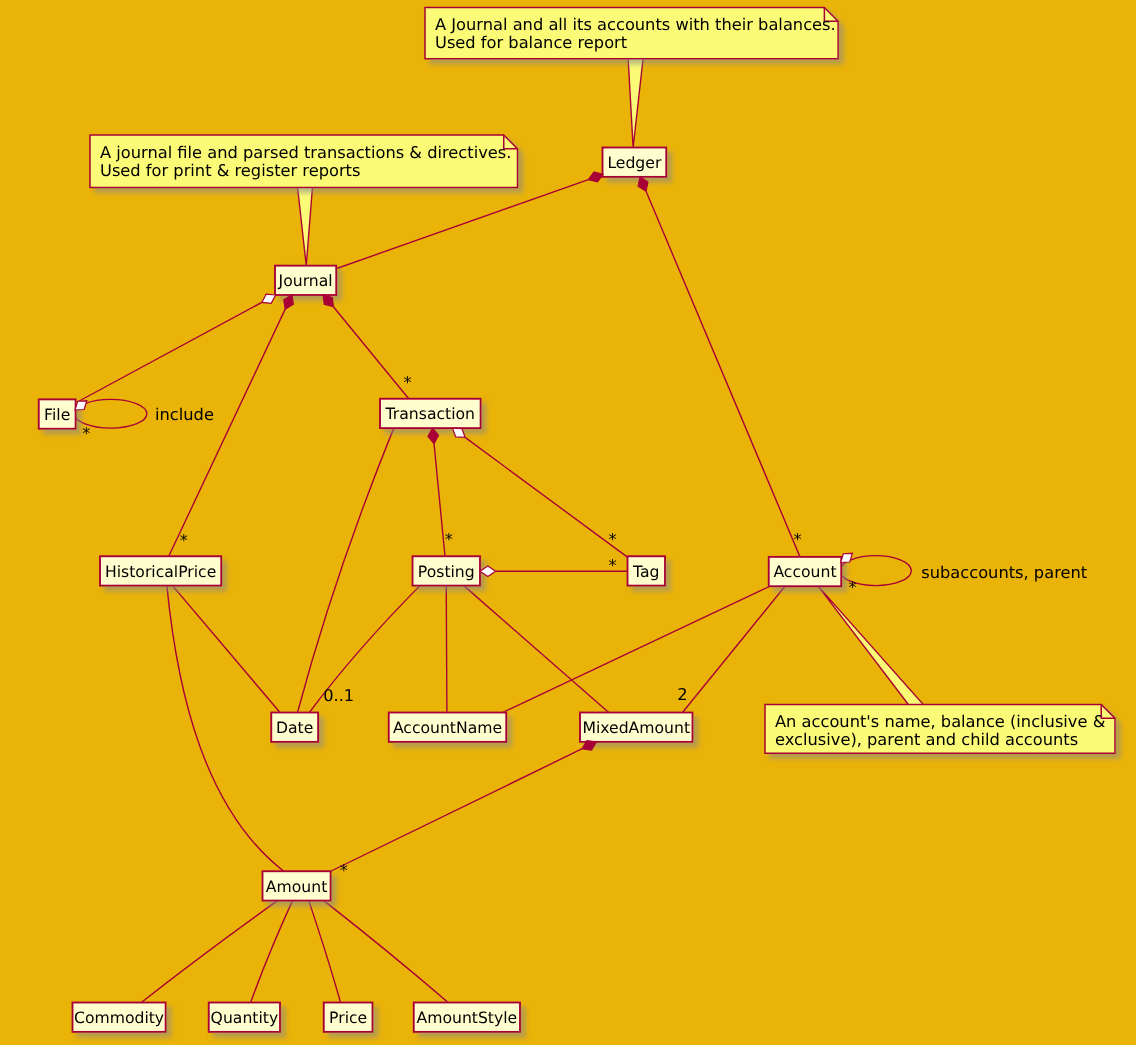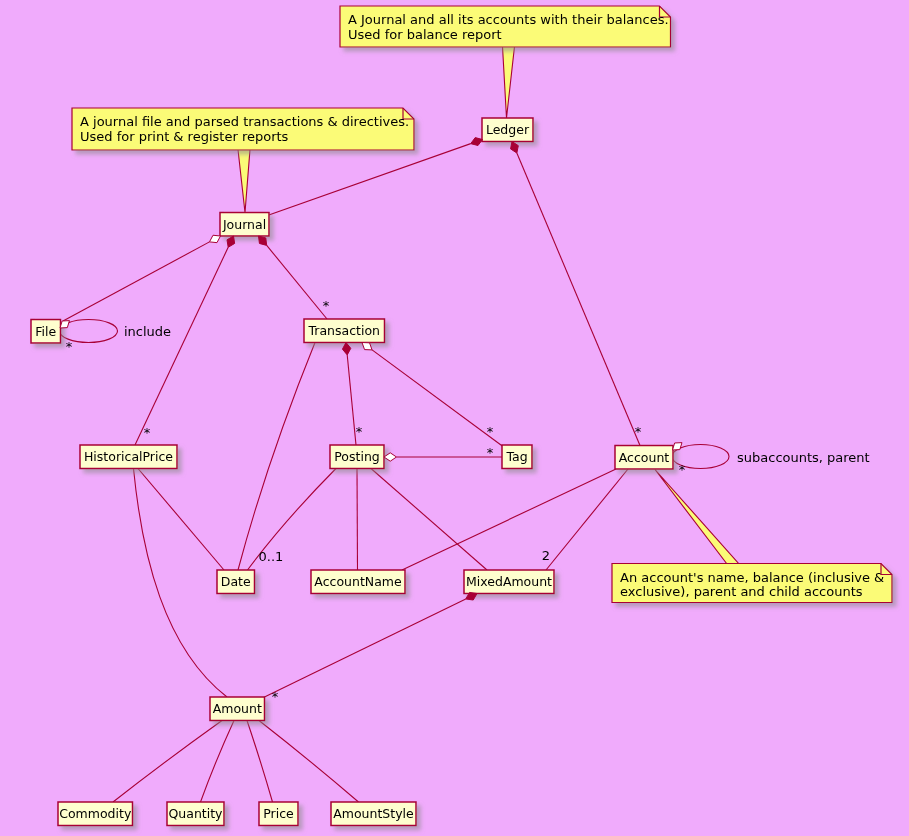--- a/index.html
+++ b/index.html
@@ -1,16 +1,16 @@
 <!DOCTYPE html>
 <html><head>
 <meta charset="utf-8">
 <style>
   html, body { margin: 0; padding: 0; background: #ffffff; }
-  .stage { width: 909px; height: 836px; position: relative; background: #f0abfc; overflow: hidden; }
+  .stage { width: 909px; height: 836px; position: relative; background: #eab308; overflow: hidden; }
   svg { display: block; }
   text { font-family: "DejaVu Sans", "Liberation Sans", sans-serif; fill: #000000; }
 </style>
 </head>
 <body>
 
 <div class="stage">
   <svg id="diagram-svg" width="909" height="836" viewBox="0 0 909 836" xmlns="http://www.w3.org/2000/svg">
     <defs>
       <filter id="ds" x="-30%" y="-30%" width="170%" height="170%">

